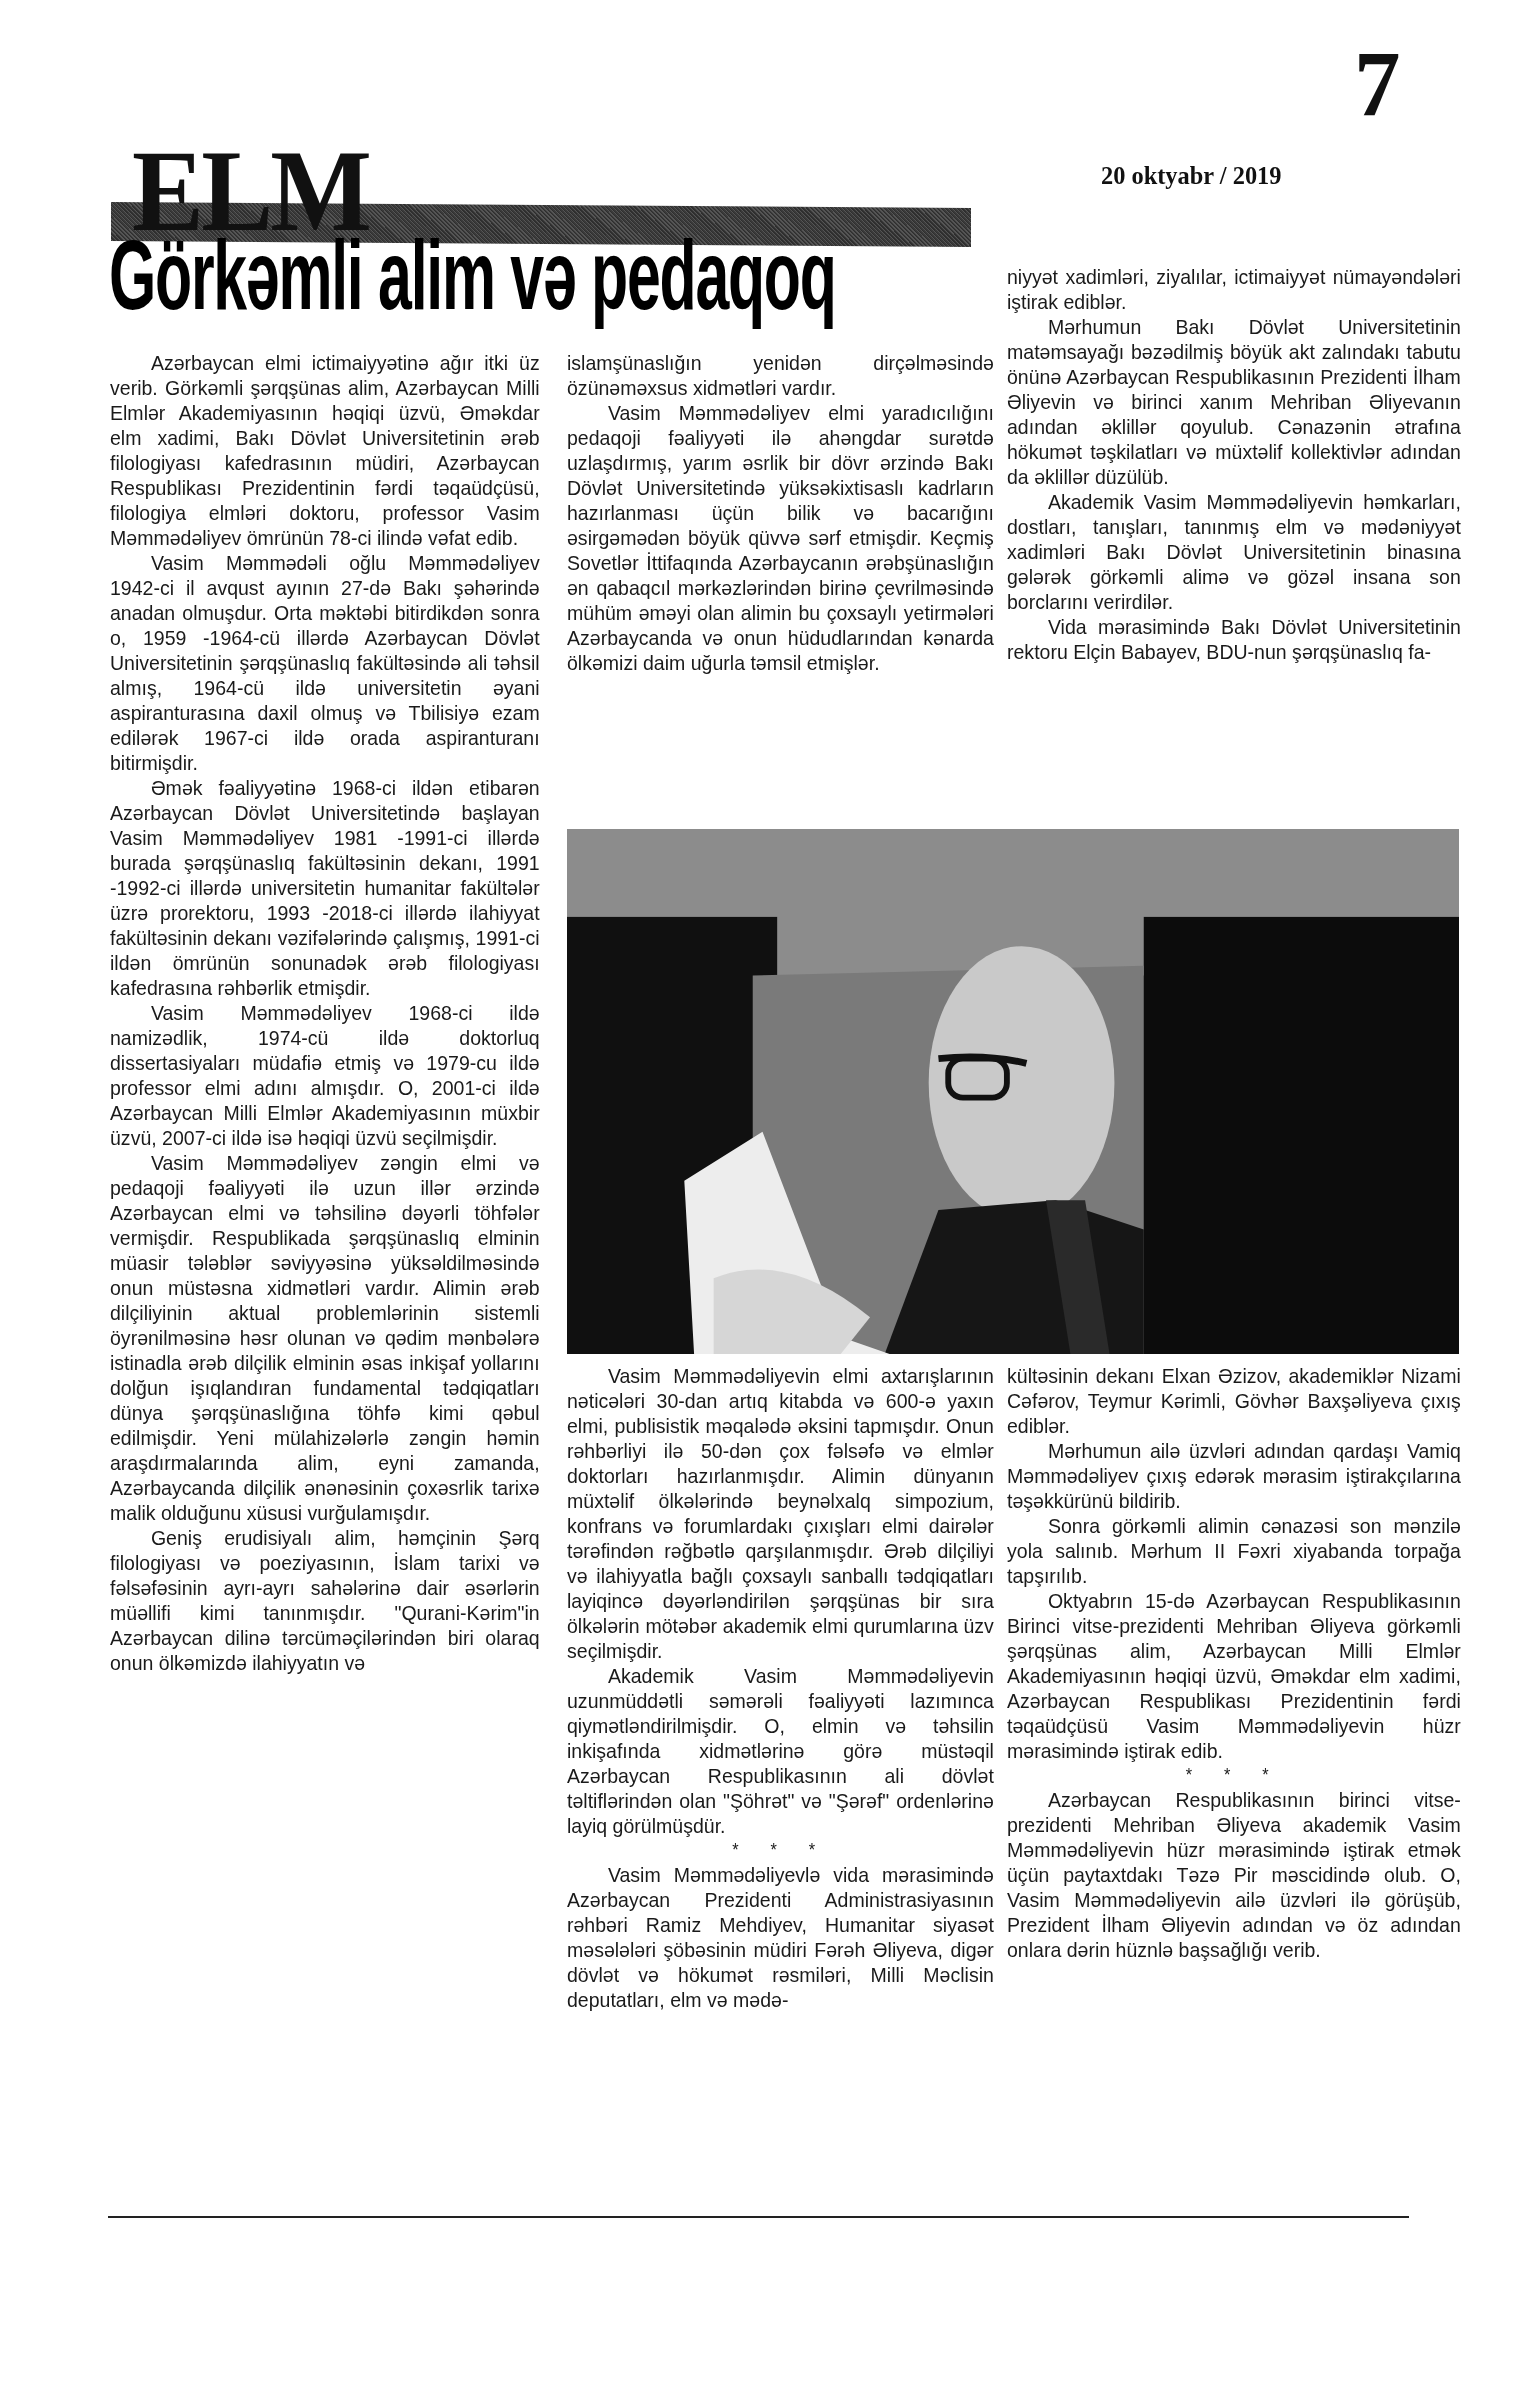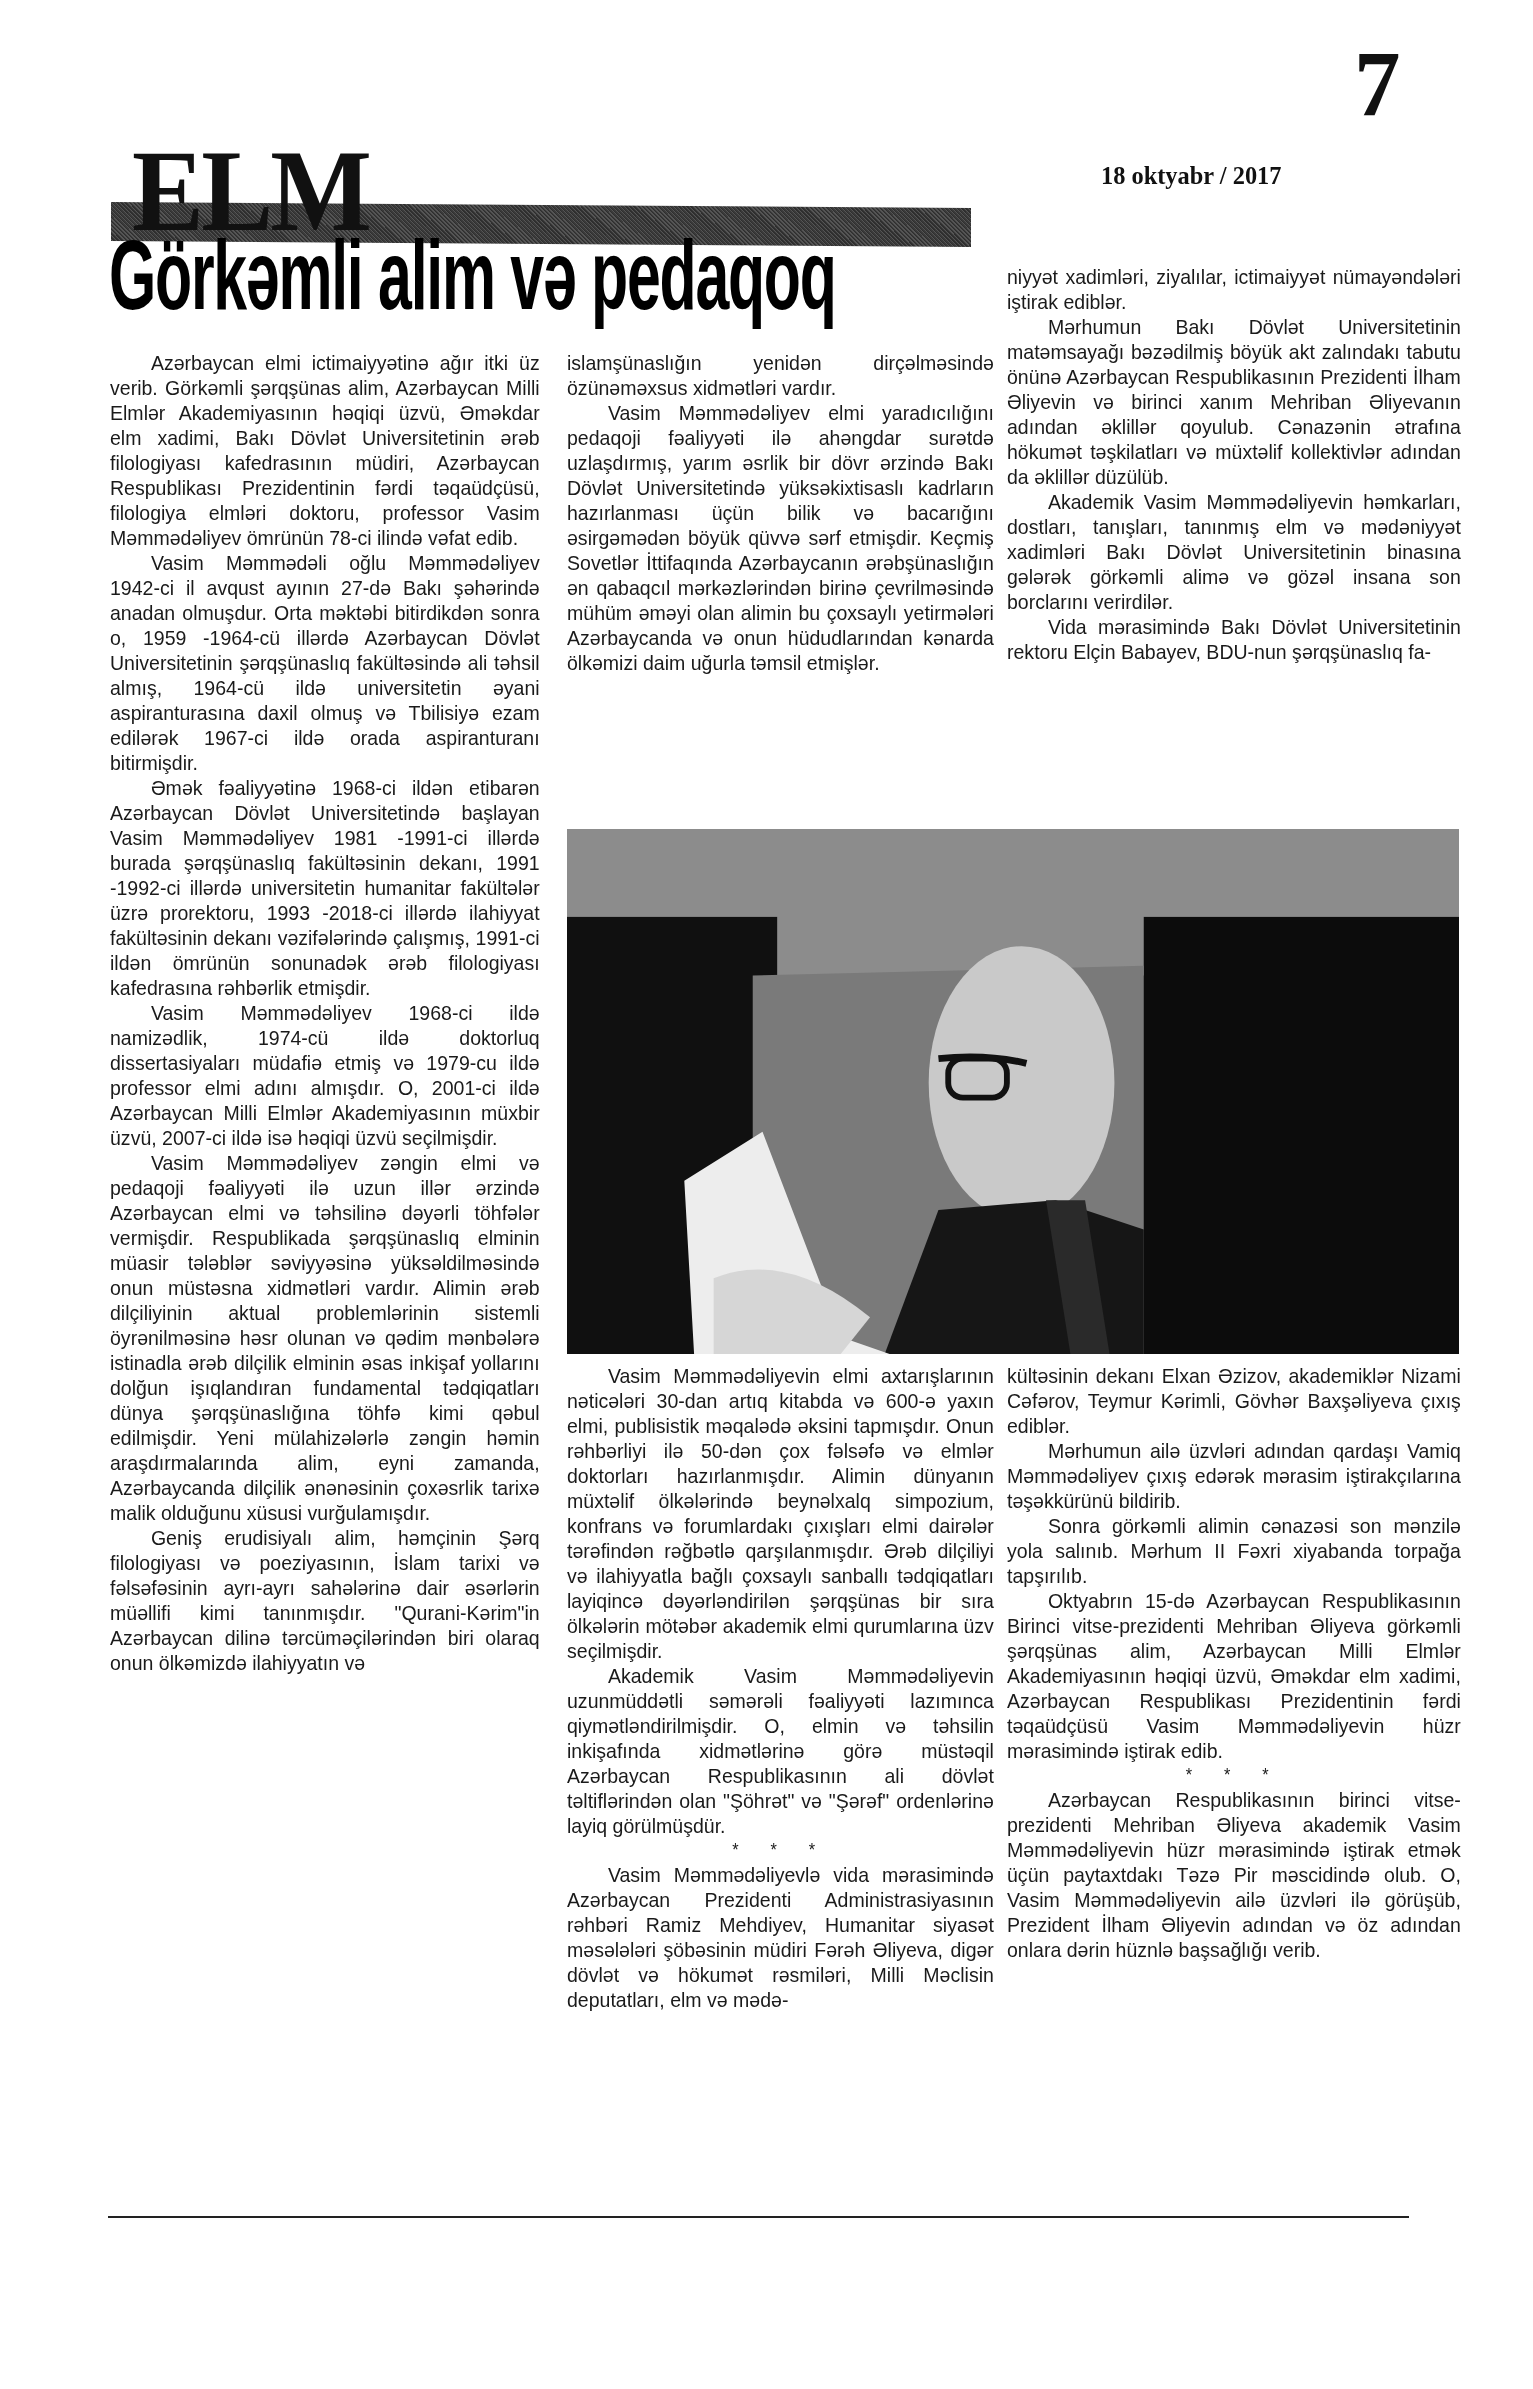--- a/index.html
+++ b/index.html
@@ -25,21 +25,21 @@
   .col2b { left: 567px; top: 1363px; width: 459px; }
   .col3b { left: 1007px; top: 1363px; width: 488px; }
   .photo { left: 567px; top: 829px; width: 892px; height: 525px; background: #141414; overflow: hidden; }
   .photo svg { width: 100%; height: 100%; display: block; }
   .bottom-rule { left: 108px; top: 2216px; width: 1301px; height: 2.4px; background: #222; }
 </style>
 </head>
 <body>
 
 <div class="abs page-num">7</div>
-<div class="abs date">18 oktyabr / 2017</div>
+<div class="abs date">20 oktyabr / 2019</div>
 
 <div class="abs section-bar"></div>
 <div class="abs section-name">ELM</div>
 
 <div class="abs headline">Görkəmli alim və pedaqoq</div>
 
 <div class="abs col col1">
     <p>Azərbaycan elmi ictimaiyyətinə ağır itki üz verib. Görkəmli şərqşünas alim, Azərbaycan Milli Elmlər Akademiyasının həqiqi üzvü, Əməkdar elm xadimi, Bakı Dövlət Universitetinin ərəb filologiyası kafedrasının müdiri, Azərbaycan Respublikası Prezidentinin fərdi təqaüdçüsü, filologiya elmləri doktoru, professor Vasim Məmmədəliyev ömrünün 78-ci ilində vəfat edib.</p>
     <p>Vasim Məmmədəli oğlu Məmmədəliyev 1942-ci il avqust ayının 27-də Bakı şəhərində anadan olmuşdur. Orta məktəbi bitirdikdən sonra o, 1959 -1964-cü illərdə Azərbaycan Dövlət Universitetinin şərqşünaslıq fakültəsində ali təhsil almış, 1964-cü ildə universitetin əyani aspiranturasına daxil olmuş və Tbilisiyə ezam edilərək 1967-ci ildə orada aspiranturanı bitirmişdir.</p>
     <p>Əmək fəaliyyətinə 1968-ci ildən etibarən Azərbaycan Dövlət Universitetində başlayan Vasim Məmmədəliyev 1981 -1991-ci illərdə burada şərqşünaslıq fakültəsinin dekanı, 1991 -1992-ci illərdə universitetin humanitar fakültələr üzrə prorektoru, 1993 -2018-ci illərdə ilahiyyat fakültəsinin dekanı vəzifələrində çalışmış, 1991-ci ildən ömrünün sonunadək ərəb filologiyası kafedrasına rəhbərlik etmişdir.</p>

